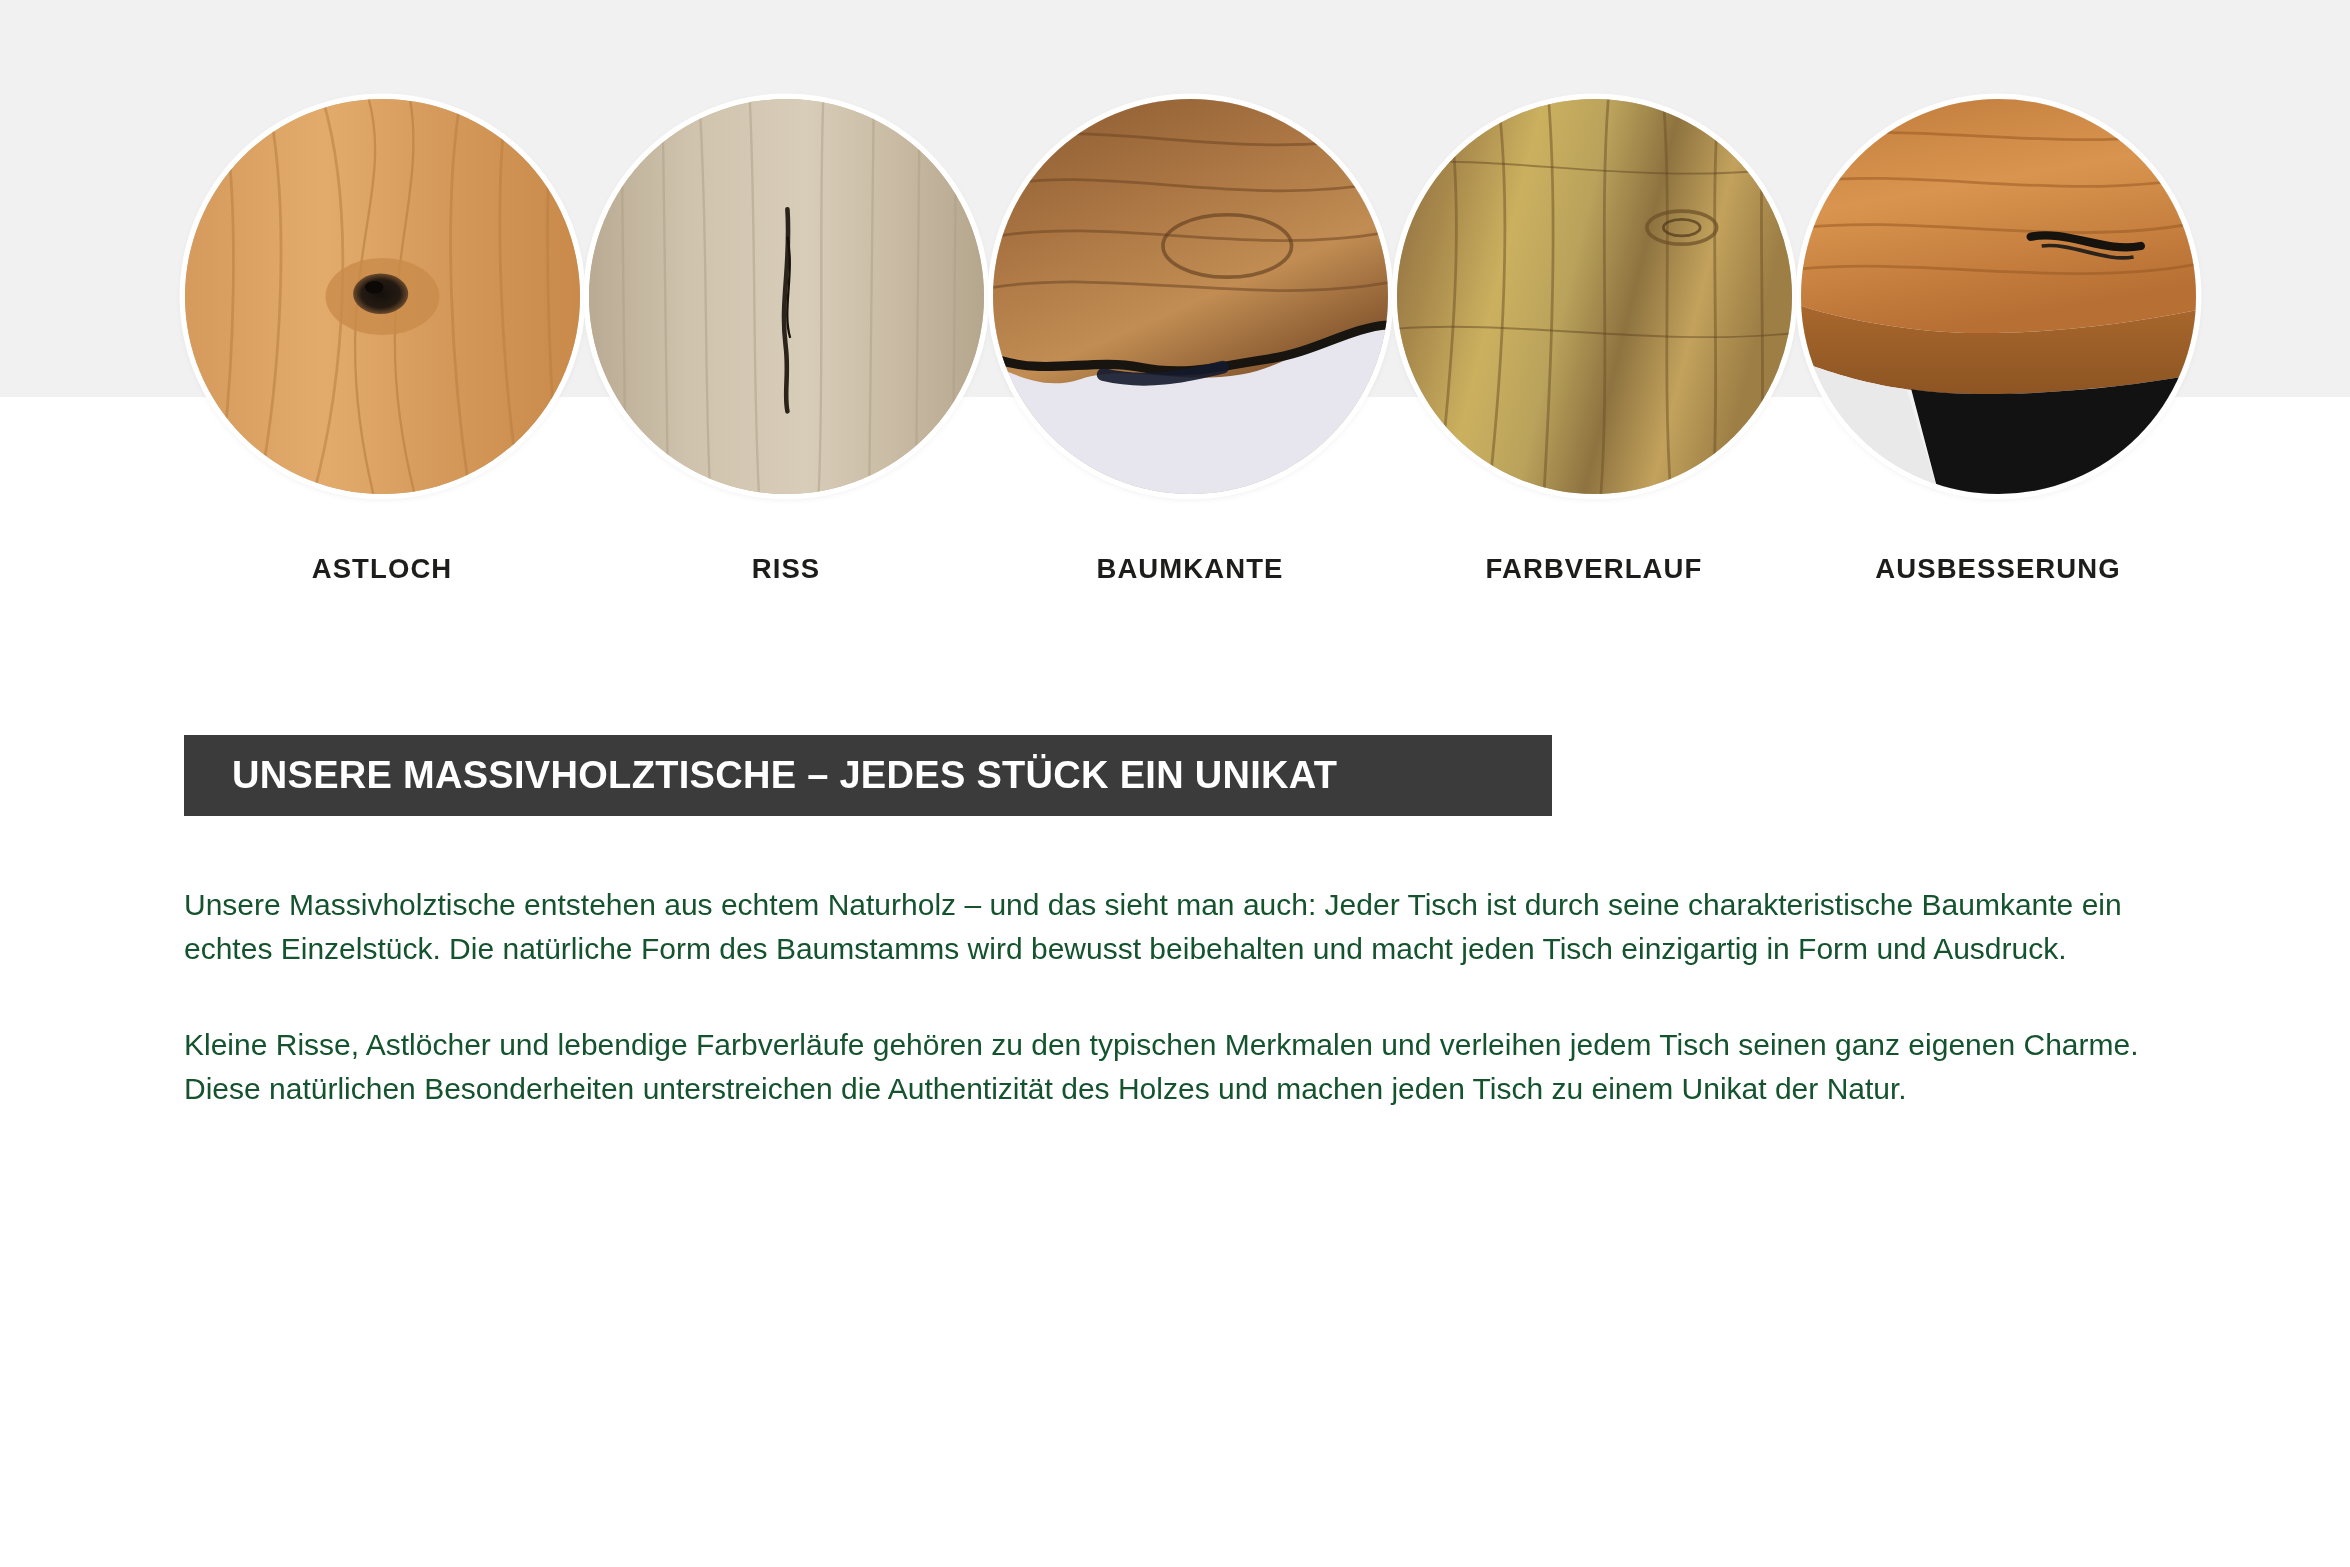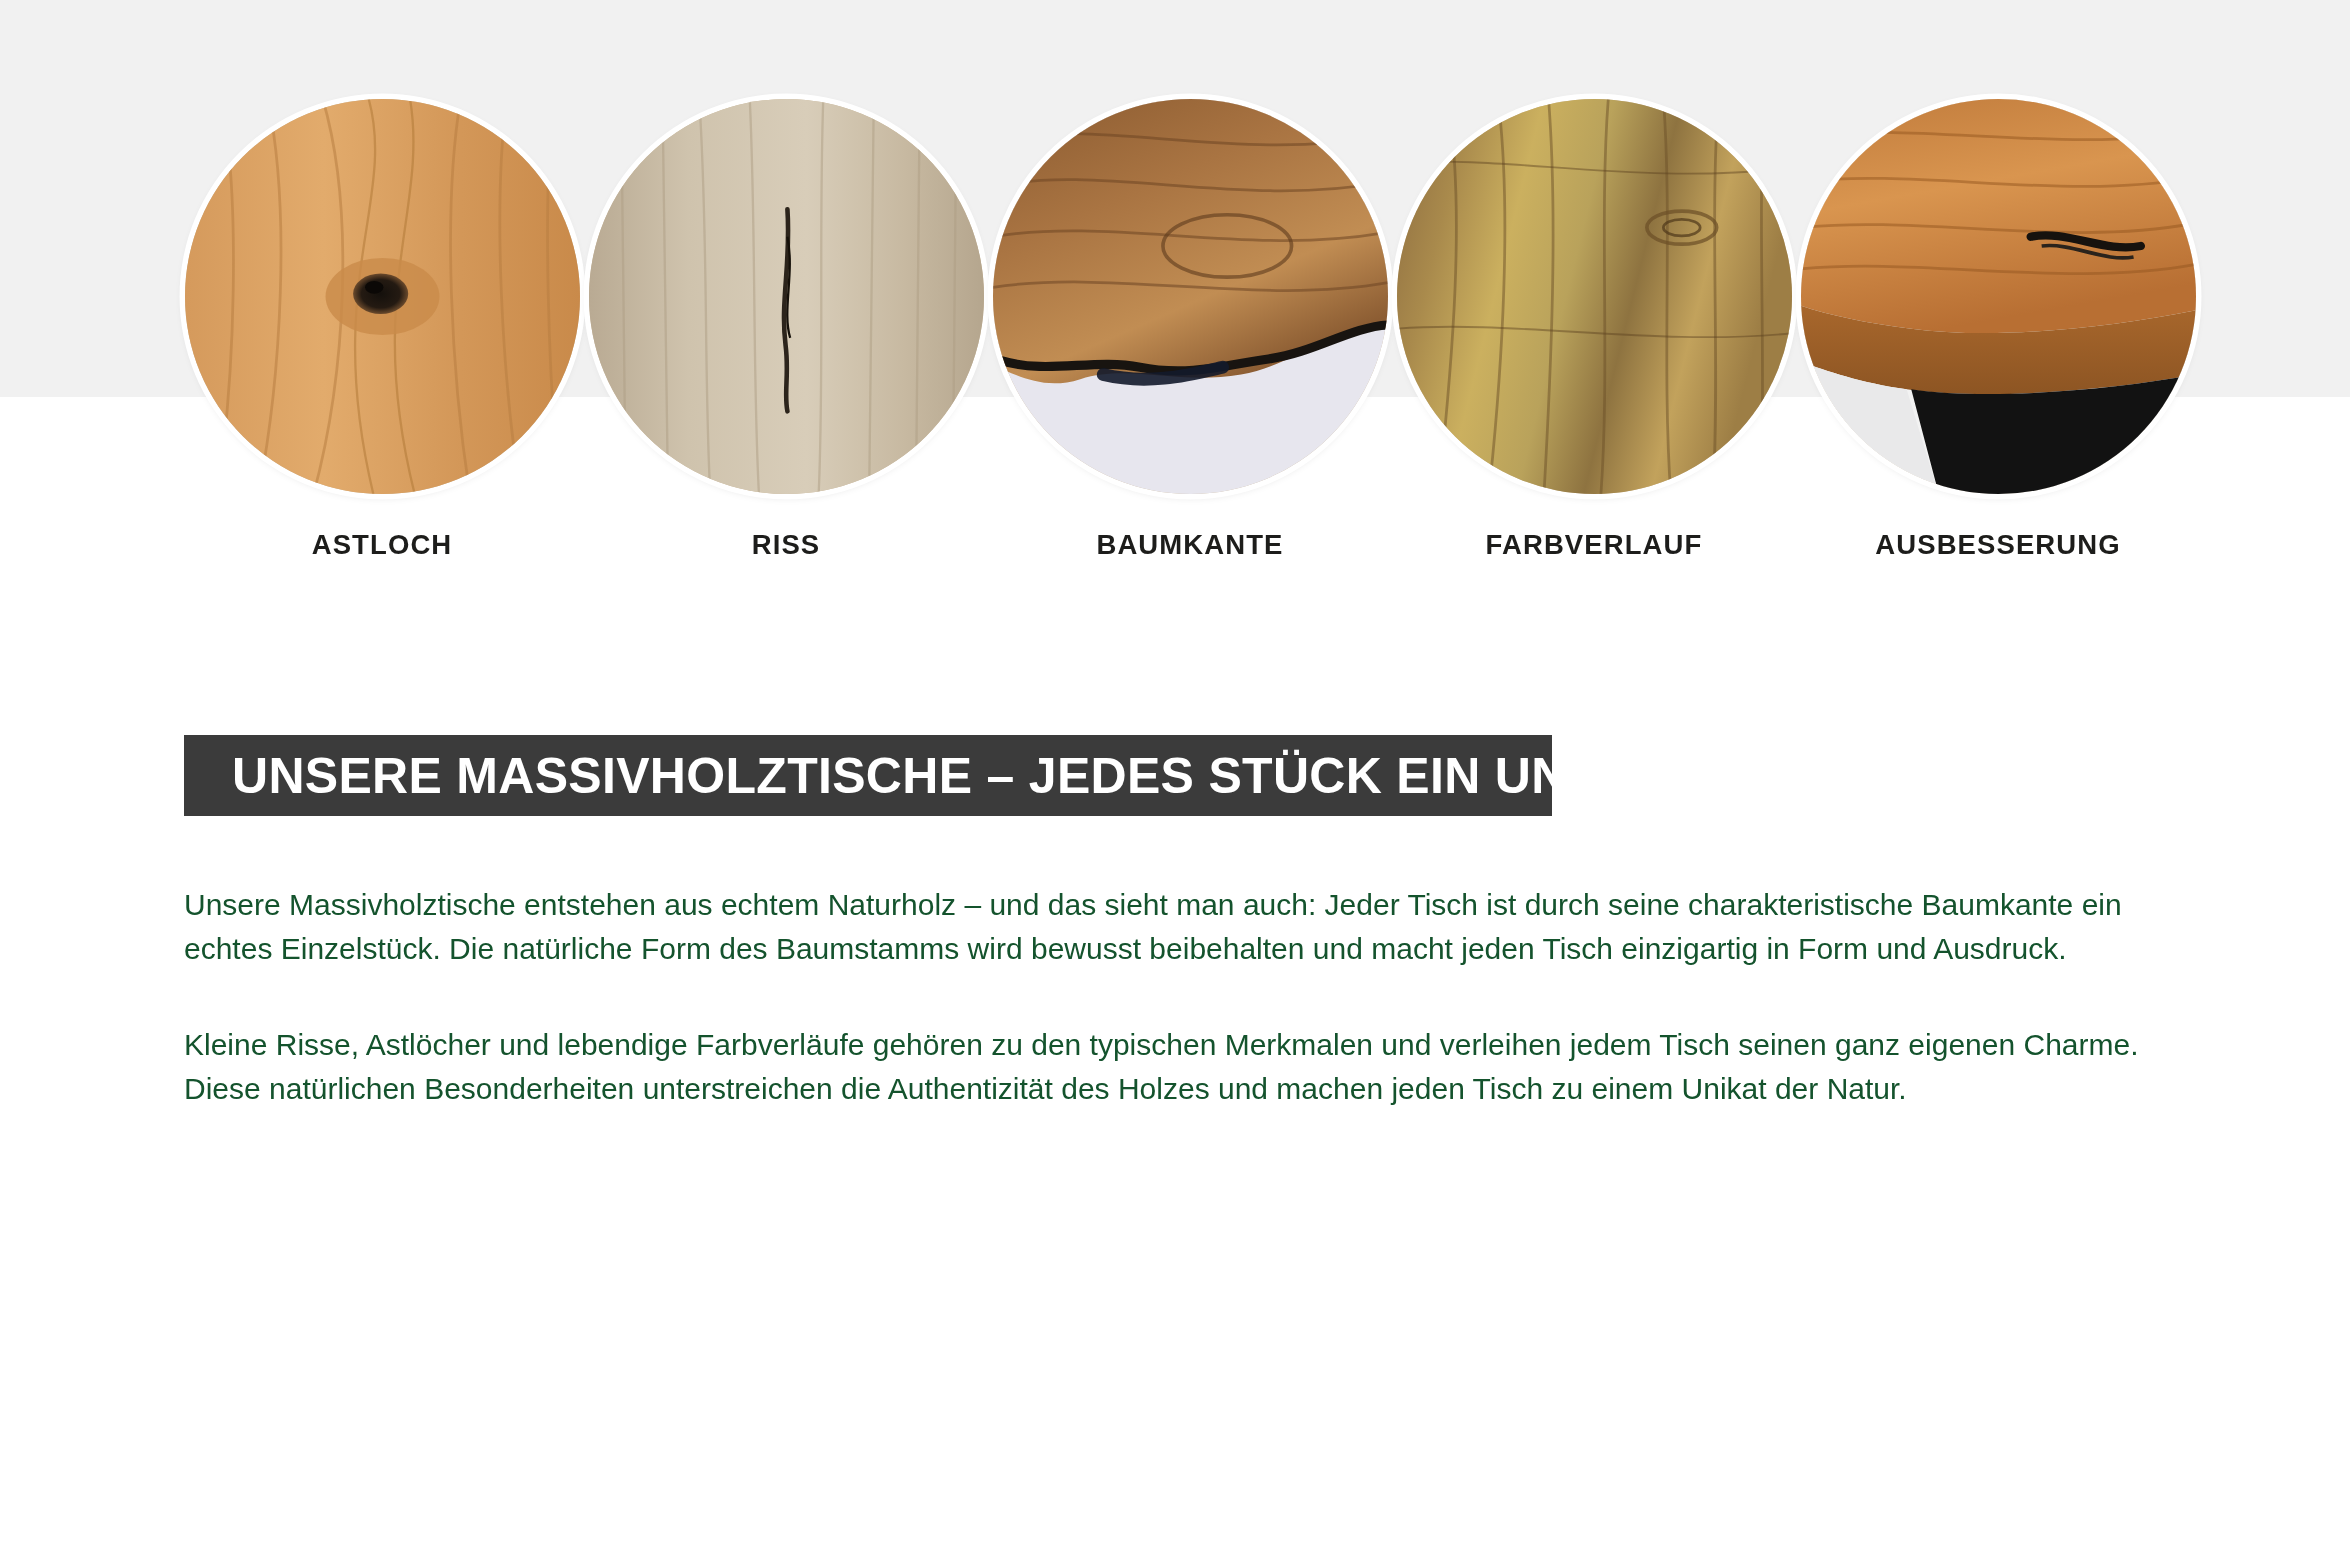--- a/index.html
+++ b/index.html
@@ -35,20 +35,21 @@
     height: 450px;
     display: flex;
     align-items: flex-start;
     gap: 0;
   }
   .circle-item {
     width: 404px;
     display: flex;
     flex-direction: column;
     align-items: center;
+    gap: 24px;
   }
   .circle-img {
     width: 395px;
     height: 395px;
     border-radius: 50%;
     overflow: hidden;
     position: relative;
     box-shadow: 0 0 0 5.5px #ffffff, 0 1.8px 9.2px rgba(0,0,0,0.18);
     background: #cbb79a;
   }
@@ -75,21 +76,21 @@
     width: 1368px;
     height: 81px;
     background: #3b3b3b;
     display: flex;
     align-items: center;
     box-sizing: border-box;
     padding-left: 48px;
   }
   .heading-bar .title {
     color: #ffffff;
-    font-size: 50px;
+    font-size: 38px;
     font-weight: bold;
     letter-spacing: 0.3px;
     white-space: nowrap;
   }
 
   
   .copy {
     position: absolute;
     left: 184px;
     top: 883px;

